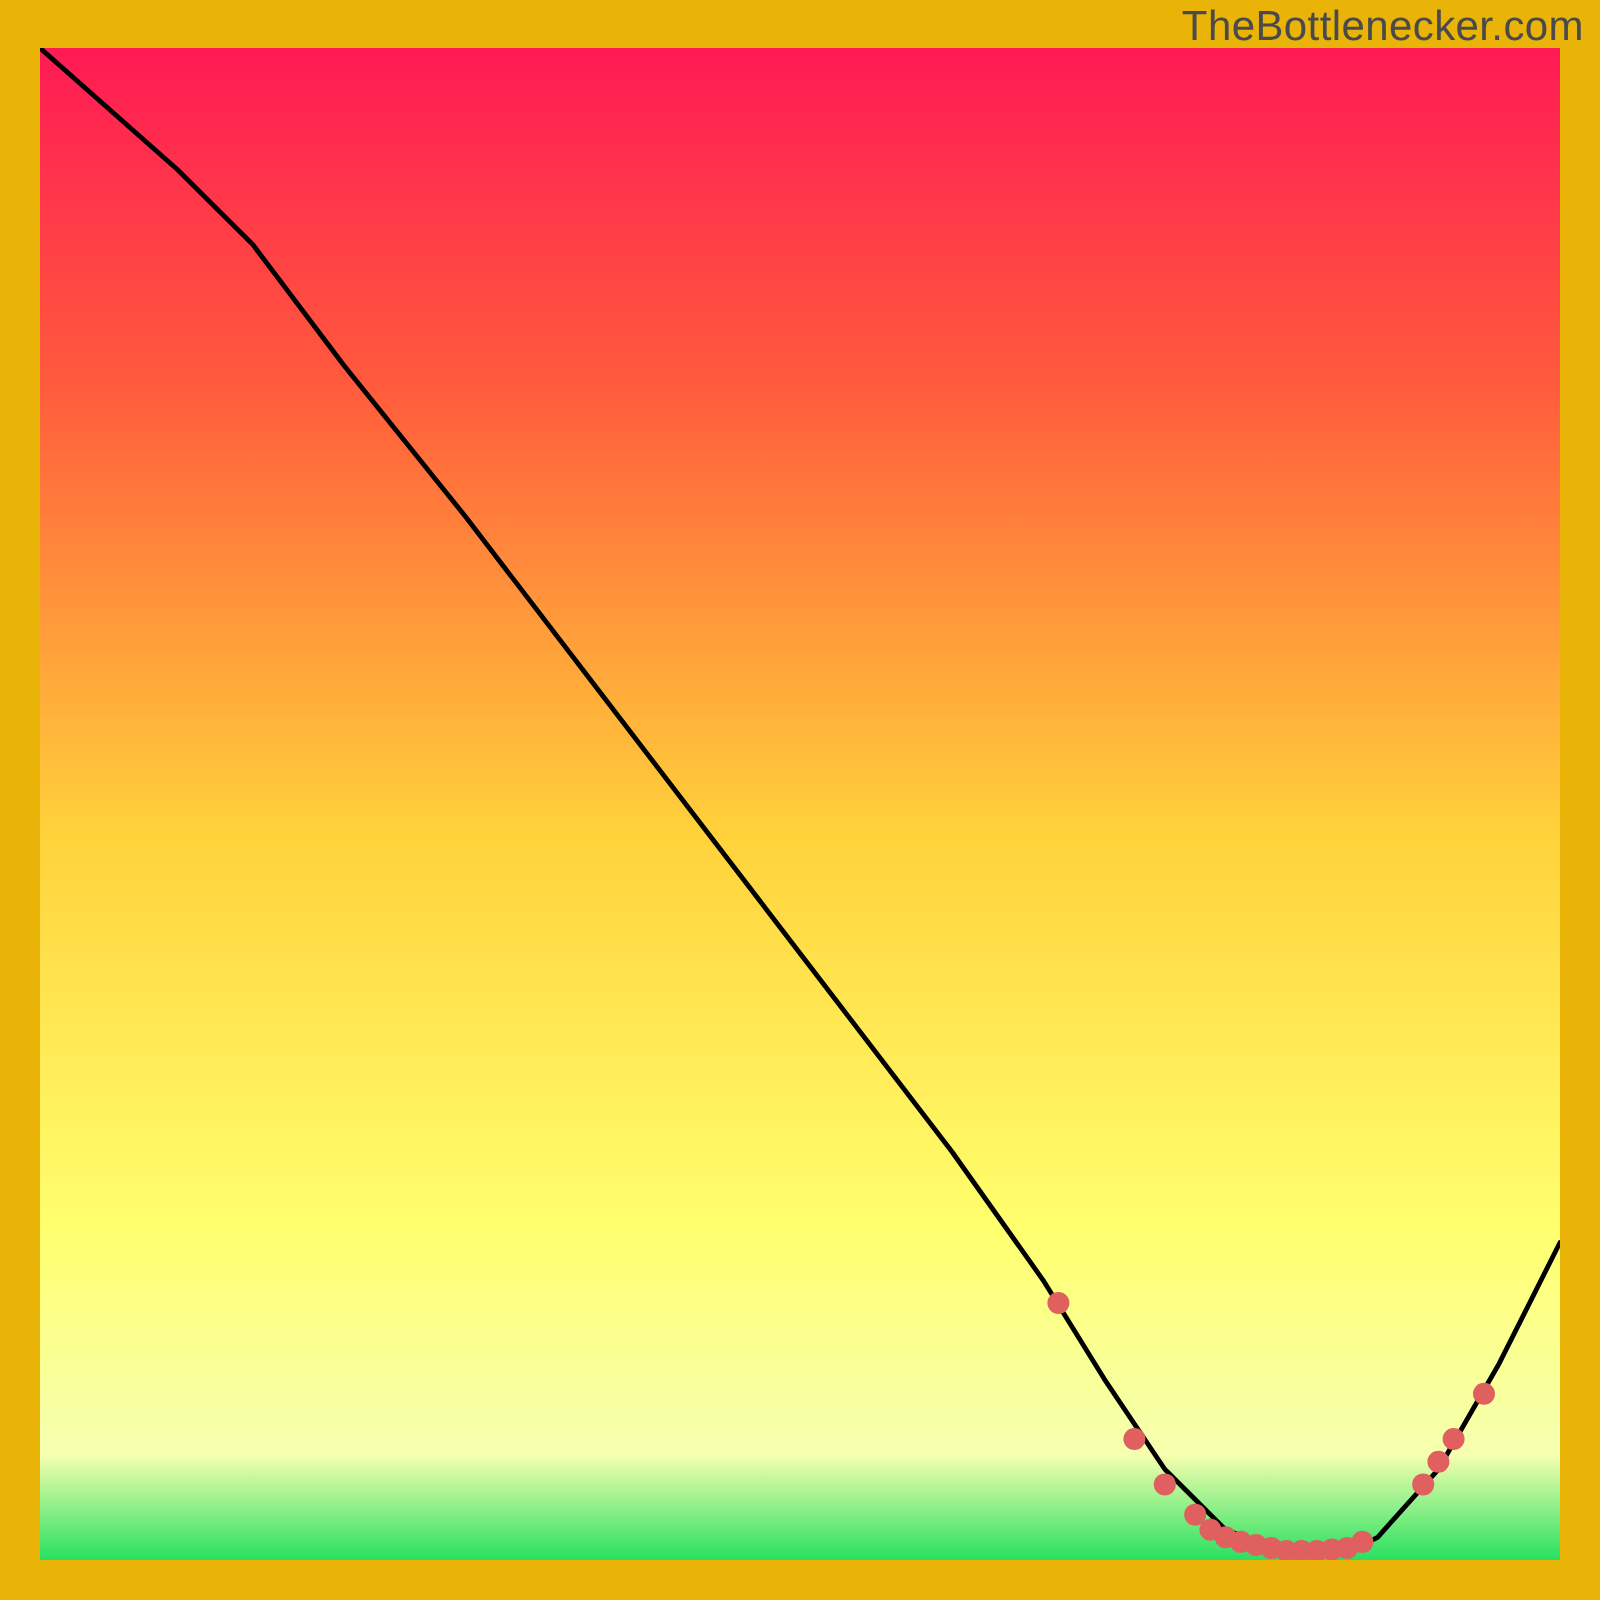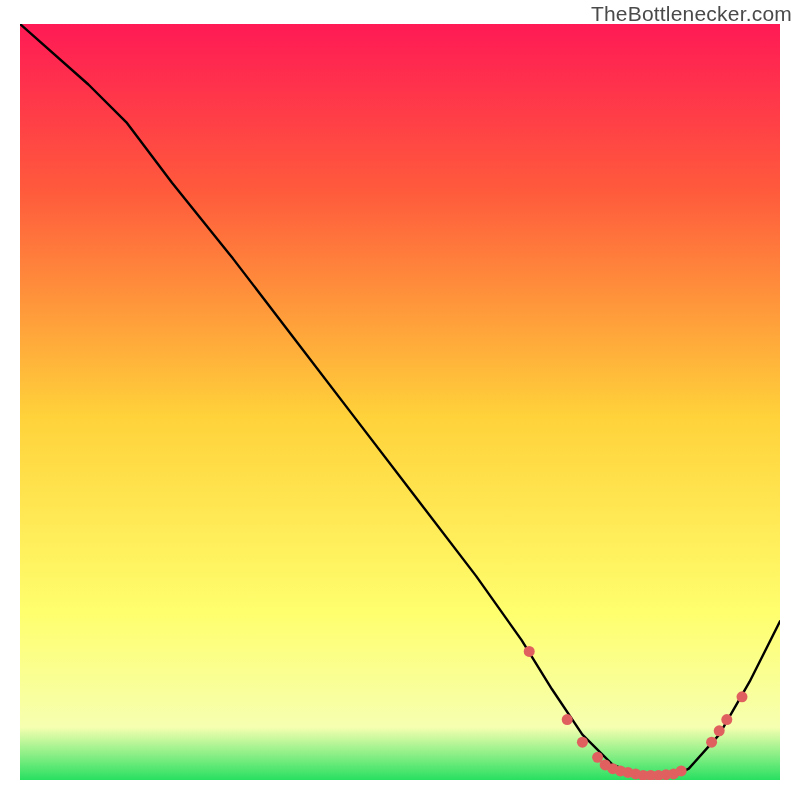--- a/index.html
+++ b/index.html
@@ -8,21 +8,21 @@
     width: 800px;
     height: 800px;
     background: #000;
     overflow: hidden;
     font-family: Arial, Helvetica, sans-serif;
   }
   .canvas {
     position: relative;
     width: 800px;
     height: 800px;
-    background: #ffffff;
+    background: #eab308;
   }
   .watermark {
     position: absolute;
     top: 2px;
     right: 8px;
     color: #4a4a4a;
     font-size: 21px;
     font-weight: 500;
     letter-spacing: 0.2px;
     z-index: 10;

